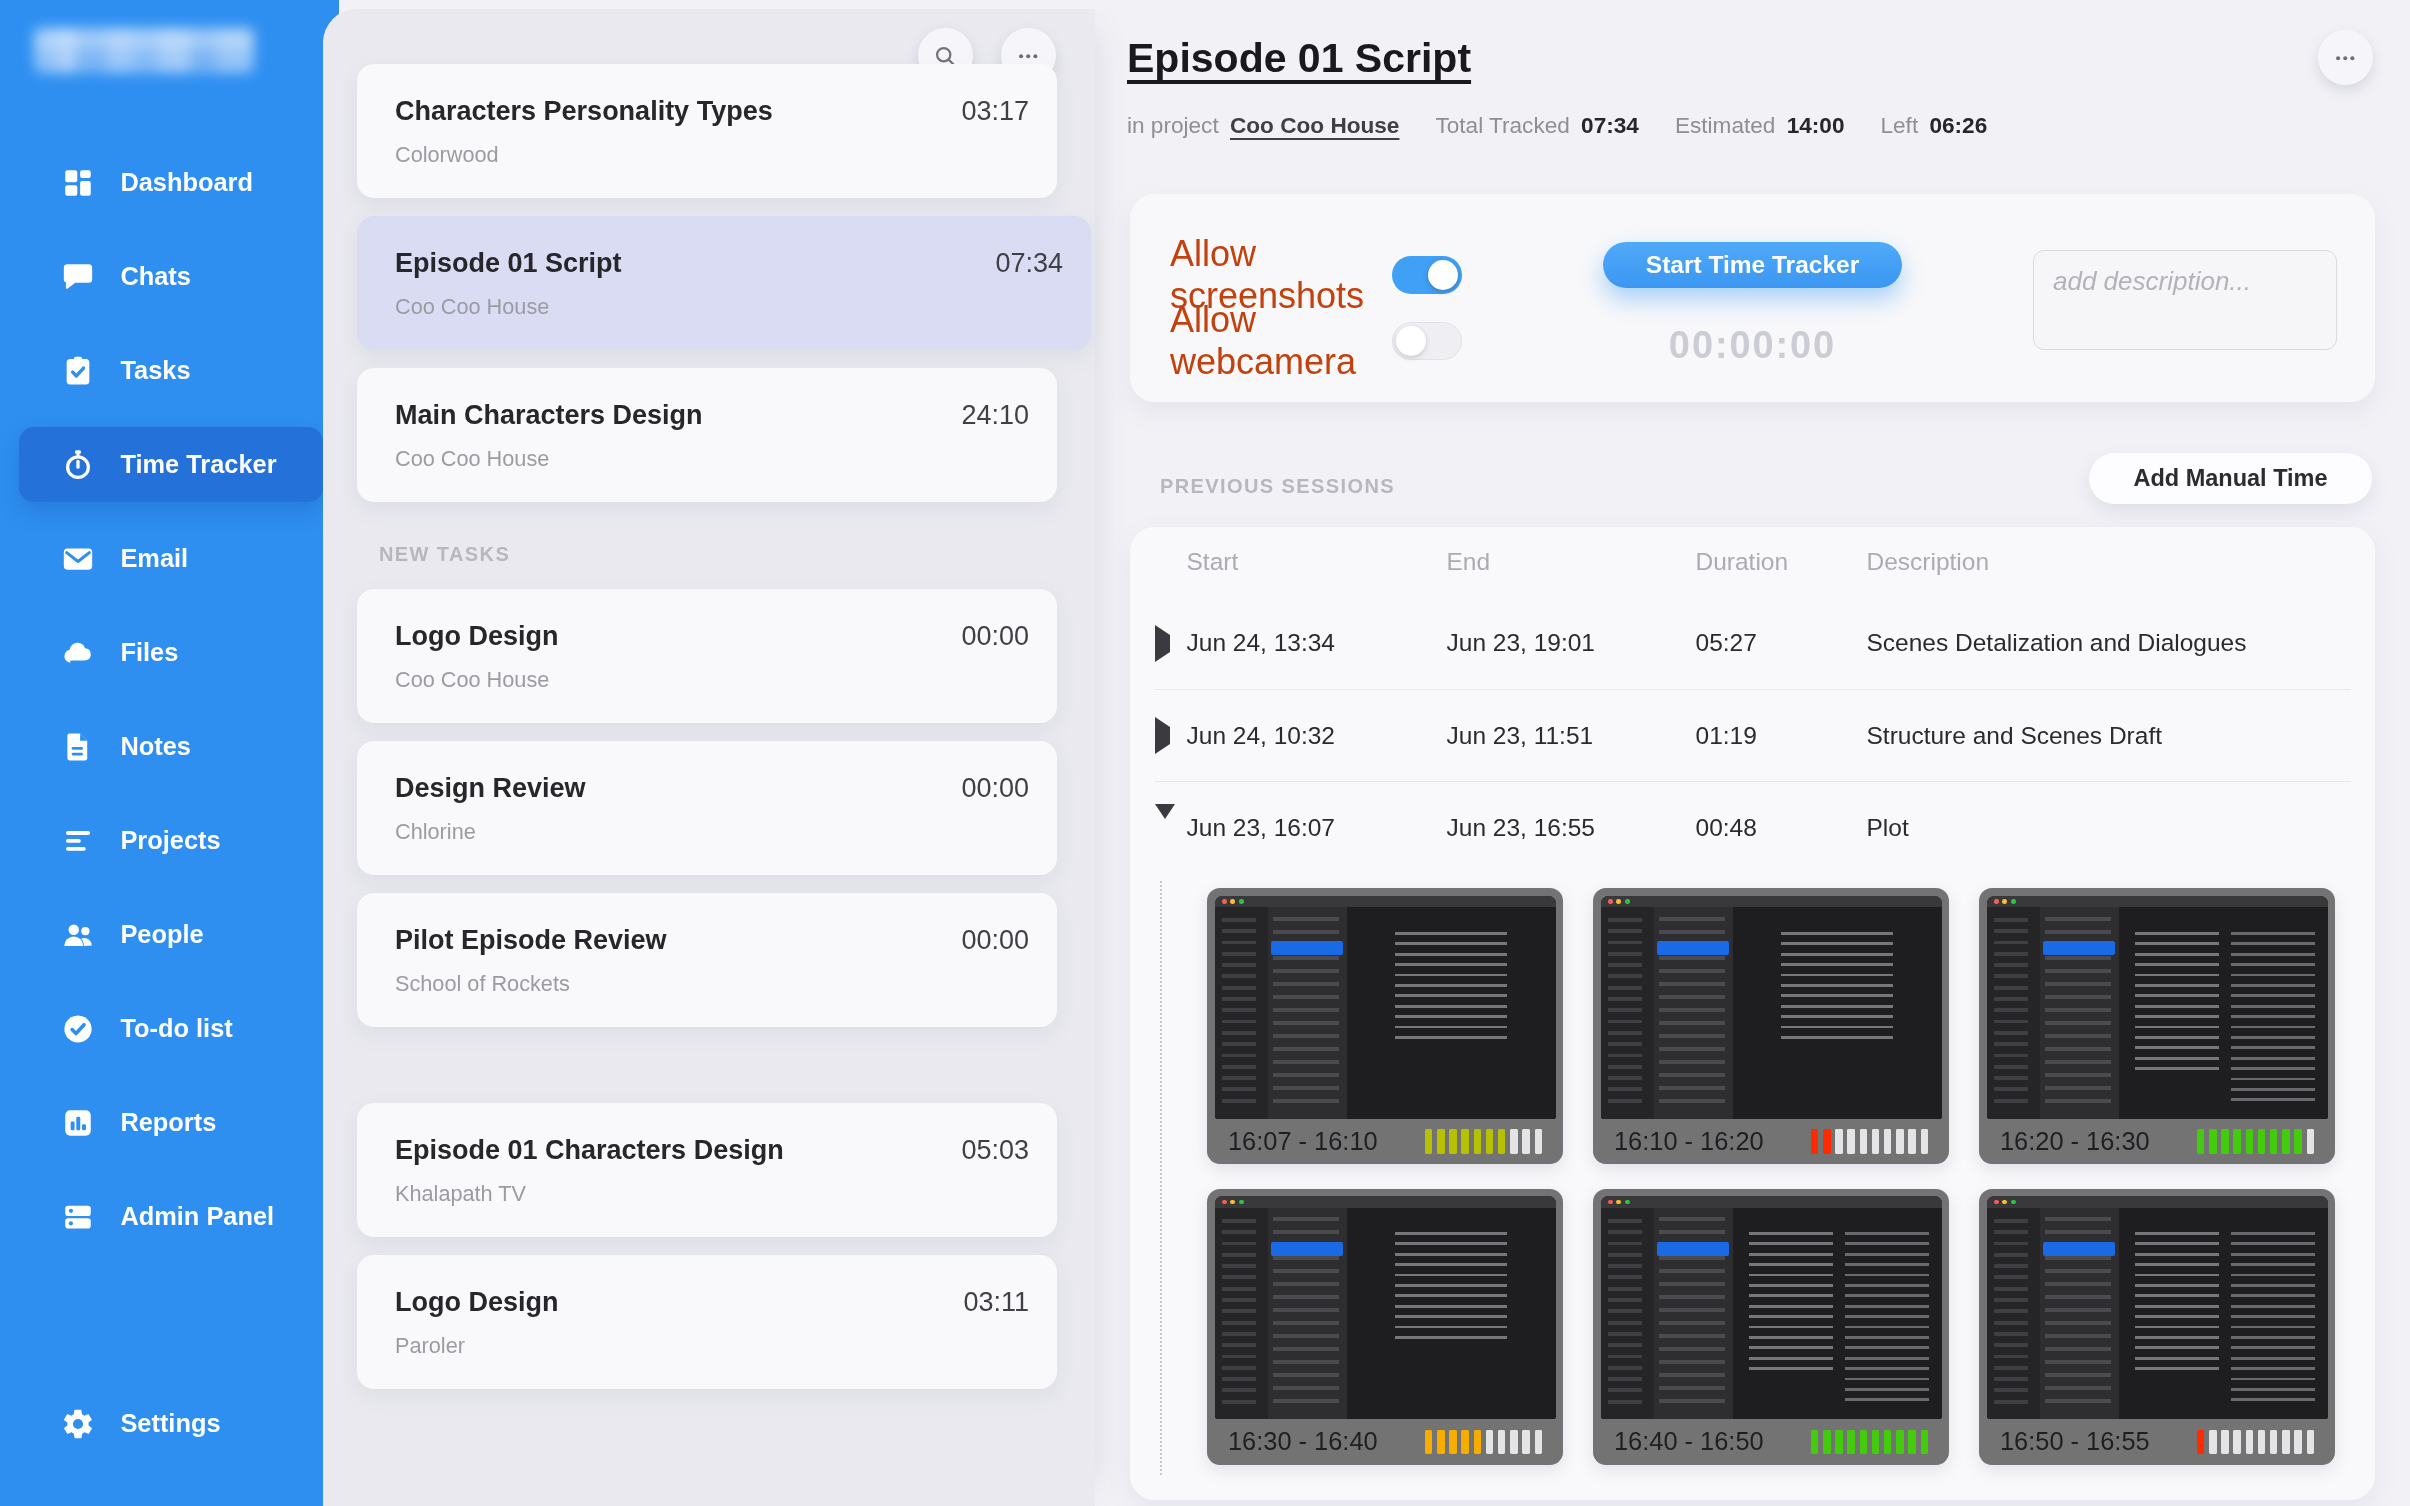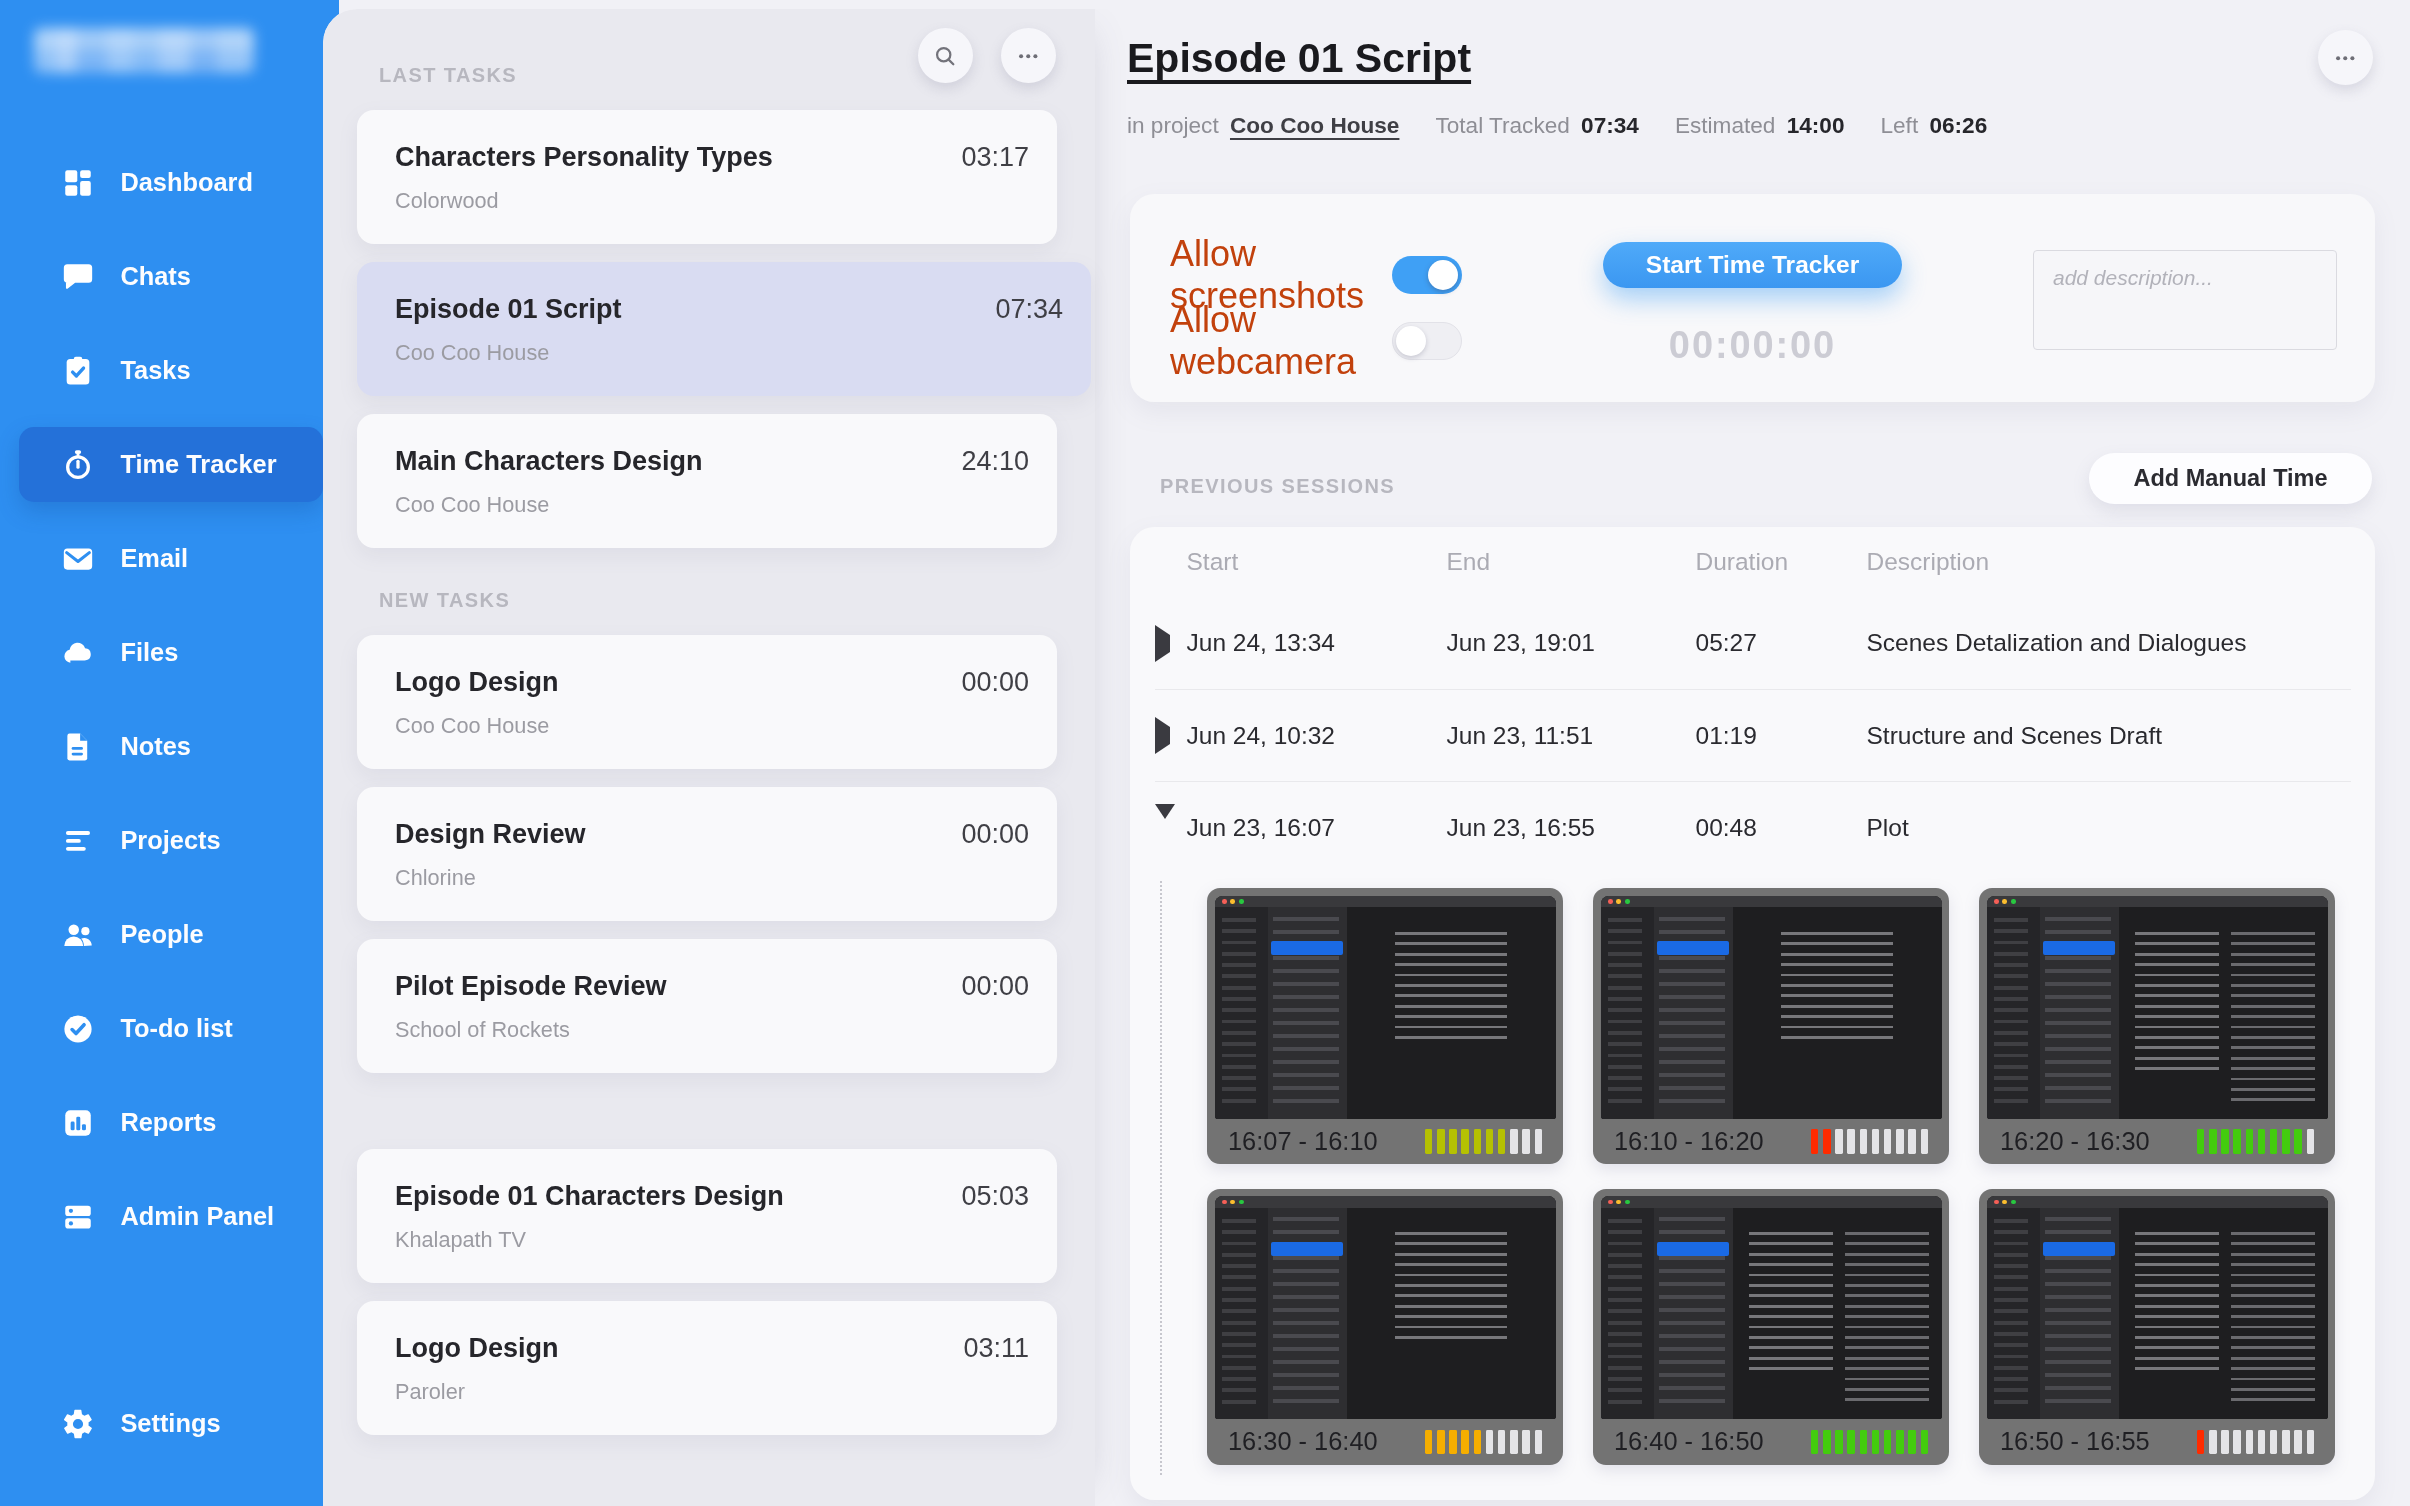--- a/index.html
+++ b/index.html
@@ -70,21 +70,21 @@
   .toggle.on{background:#3FA0F5}
   .toggle.on .knob{right:3.8px}
   .toggle.off{background:#EFEFF3;border:0.9px solid #E2E2E8}
   .toggle.off .knob{left:2.8px;top:2.8px;box-shadow:0 1.9px 5.6px rgba(60,60,90,.22)}
   .start-btn{position:absolute;left:473px;top:48px;width:299px;height:46px;border:none;border-radius:26px;
     background:linear-gradient(180deg,#4FAAF9,#3B97F1);color:#FFFFFF;font-size:24.5px;font-weight:600;
     font-family:inherit;box-shadow:0 11.3px 24.5px rgba(66,160,245,.45);cursor:pointer}
   .timer{position:absolute;left:473px;top:130px;width:299px;text-align:center;font-size:38px;font-weight:700;
     color:#CCCCD4;letter-spacing:1.9px}
   .desc-input{position:absolute;left:903px;top:56px;width:304px;height:100px;border:1.9px solid #DADAE0;
-    border-radius:4px;background:#F6F6F9;padding:15px 19px;font-size:21px;color:#4A4A52;resize:none;
+    border-radius:11px;background:#F6F6F9;padding:15px 19px;font-size:26px;color:#4A4A52;resize:none;
     font-family:inherit;outline:none}
   .desc-input::placeholder{font-style:italic;color:#B2B2BA}
 
   
   .sessions-label{position:absolute;left:65px;top:466px;font-size:20px;font-weight:700;letter-spacing:1.4px;color:#B7B7BF}
   .add-manual-btn{position:absolute;left:994px;top:444px;width:283px;height:51px;border:none;border-radius:25.4px;
     background:#FDFDFF;color:#2B2B31;font-size:23.5px;font-weight:600;font-family:inherit;
     box-shadow:0 7.5px 17px rgba(130,130,160,.16);cursor:pointer}
   .sessions-card{position:absolute;left:35px;top:518px;width:1245px;bottom:7.5px;background:#F9F9FB;
     border-radius:24.5px;box-shadow:0 9.4px 24.5px rgba(130,130,160,.10);overflow:hidden}
@@ -277,21 +277,20 @@
       </button>
       <button class="round-btn btn-list-more">
         <svg viewBox="0 0 24 24">
             <circle cx="5" cy="12" r="2" fill="#6E6E76"></circle>
             <circle cx="12" cy="12" r="2" fill="#6E6E76"></circle>
             <circle cx="19" cy="12" r="2" fill="#6E6E76"></circle>
           </svg>
       </button>
       <div class="sections">
           <div class="task-section">
-    <div class="section-label">LAST TASKS</div>
     <div>
               <div class="task-card">
     <div class="task-title-row">
       <span class="task-title">Characters Personality Types</span>
       <span class="task-time">03:17</span>
     </div>
     <div class="task-project">Colorwood</div>
   </div>
               <div class="task-card selected">
     <div class="task-title-row">

